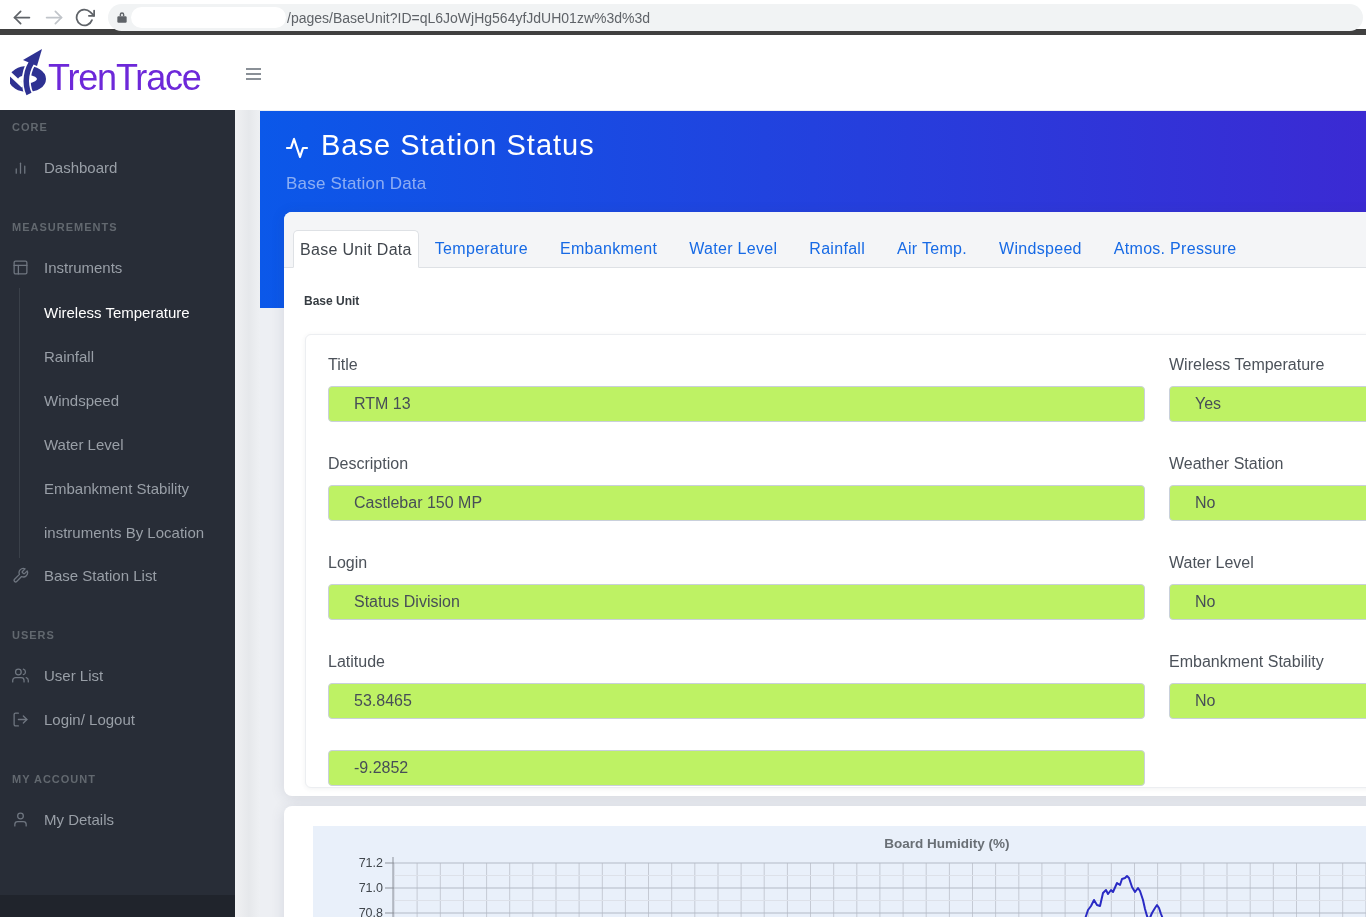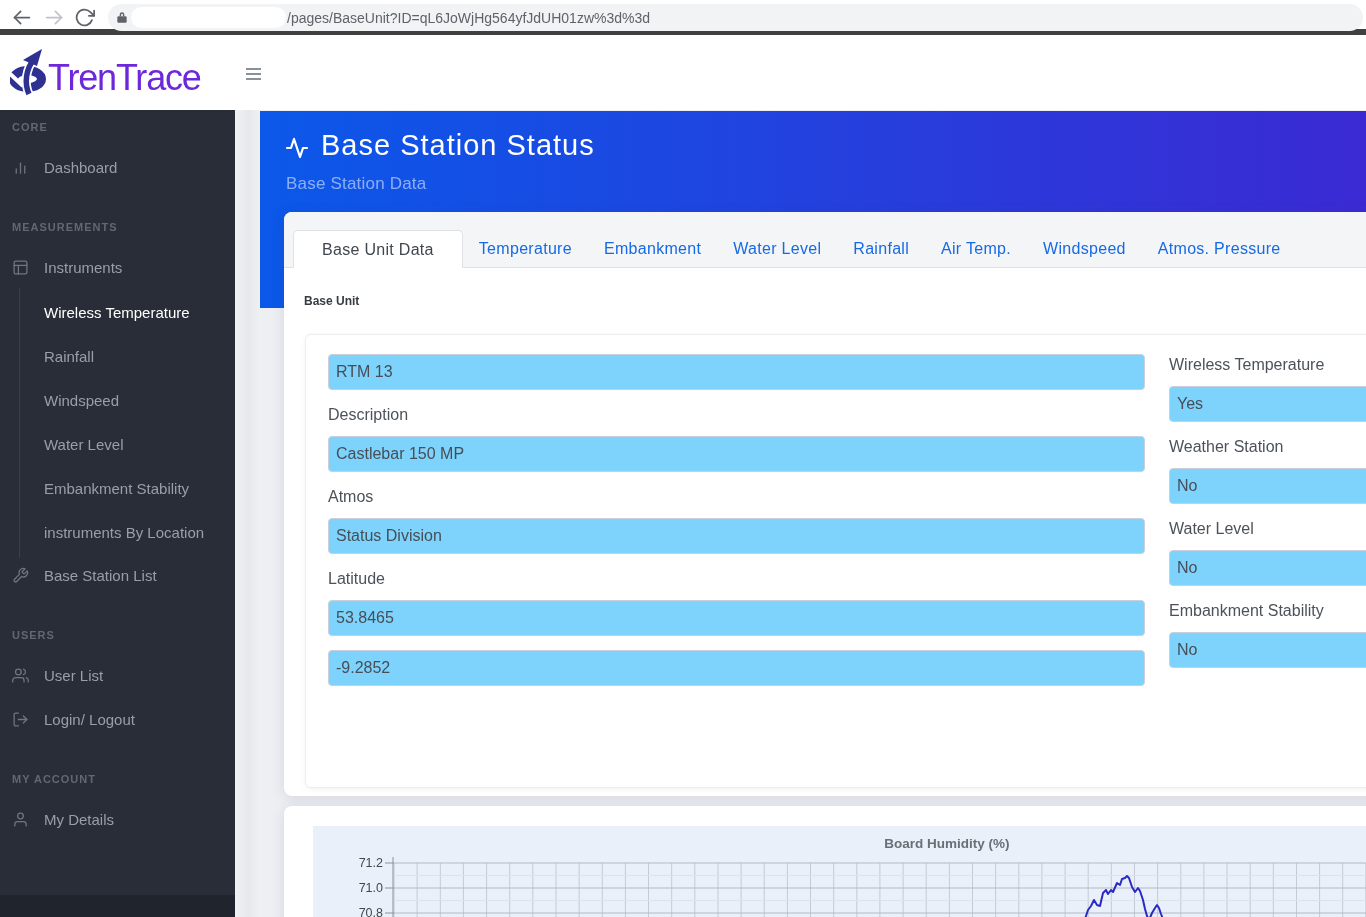--- a/index.html
+++ b/index.html
@@ -23,27 +23,27 @@
 #subline { position:absolute; left:19px; top:178px; width:1px; height:270px; background:#3a4049; }
 #main { position:absolute; left:235px; top:110px; width:1131px; height:807px; background:#edeff3; overflow:visible; z-index:10; }
 #gutter { position:absolute; left:0; top:0; width:25px; height:807px; background:linear-gradient(to right,#f0f1f3 0%,#e6e8eb 55%,#eef0f3 100%); }
 #bluehead { position:absolute; left:25px; top:1px; width:1106px; height:197px; background:linear-gradient(to right,#0b58e9,#3b2ad3); }
 #bh-title { position:absolute; left:61px; top:18px; font-size:29px; color:#ffffff; letter-spacing:1.0px; }
 #bh-sub { position:absolute; left:26px; top:63px; font-size:17px; letter-spacing:0.2px; color:rgba(255,255,255,0.52); }
 #bh-icon { position:absolute; left:23px; top:25px; width:28px; height:24px; fill:none; stroke:#fff; stroke-width:2.2; stroke-linecap:round; stroke-linejoin:round; }
 #card { position:absolute; left:49px; top:102px; width:1726px; height:584px; background:#fff; border-radius:8px; box-shadow:0 2px 14px rgba(55,65,90,0.13); }
 #tabbar { position:absolute; left:0; top:0; width:100%; height:56px; background:#f4f5f7; border-bottom:1px solid #dee1e5; border-radius:8px 8px 0 0; display:flex; align-items:flex-end; padding-left:9px; }
 .tab { height:38px; line-height:38px; padding:0 16px; font-size:16px; color:#176ae5; letter-spacing:0.3px; margin-bottom:-1px; }
-.tab.active { padding:0 28px; background:#fff; border:1px solid #dee1e5; border-bottom:1px solid #fff; border-radius:5px 5px 0 0; color:#40464d; }
+.tab.active { padding:0 6px; background:#fff; border:1px solid #dee1e5; border-bottom:1px solid #fff; border-radius:5px 5px 0 0; color:#40464d; }
 #bu-head { position:absolute; left:20px; top:82px; font-size:12px; font-weight:bold; color:#363c42; }
 #formpanel { position:absolute; left:21px; top:122px; width:1704px; height:454px; background:#fff; border:1px solid #eceef1; border-radius:6px; box-shadow:0 1px 5px rgba(60,70,90,0.07); padding:19px 22px; }
 #formcols { display:flex; gap:24px; }
 .fcol { width:818px; }
 .flabel { font-size:16px; line-height:22px; color:#4c525a; margin-bottom:10px; }
-.finput { height:36px; line-height:34px; background:#7dd3fc; border:1px solid #c9d0db; border-radius:4px; padding-left:7px; font-size:16px; color:#474e57; margin-bottom:14px; }
+.finput { height:36px; line-height:34px; background:#bef264; border:1px solid #c9d0db; border-radius:4px; padding-left:25px; font-size:16px; color:#474e57; margin-bottom:31px; }
 #chartcard { position:absolute; left:49px; top:696px; width:1726px; height:320px; background:#fff; border-radius:8px; box-shadow:0 2px 14px rgba(55,65,90,0.13); }
 #chartpanel { position:absolute; left:29px; top:20px; width:1268px; height:300px; background:#e9f0fa; }
 #charttitle { position:absolute; left:0; top:10px; width:1268px; text-align:center; font-size:13.5px; font-weight:bold; color:#696f75; }
 #chartsvg { position:absolute; left:0; top:0; width:1268px; height:300px; }
 </style></head>
 <body>
 <div id="chrome">
   <svg class="cic" style="left:11px" viewBox="0 0 24 24" fill="none" stroke="#5f6368" stroke-width="2" stroke-linecap="round" stroke-linejoin="round">
       <line x1="21" y1="12" x2="4" y2="12"></line>
       <polyline points="11 19 4 12 11 5"></polyline>
@@ -160,28 +160,29 @@
 <div class="tab">Rainfall</div>
 <div class="tab">Air Temp.</div>
 <div class="tab">Windspeed</div>
 <div class="tab">Atmos. Pressure</div>
     </div>
     <div id="bu-head">Base Unit</div>
     <div id="formpanel">
       <div id="formcols">
         <div class="fcol">
 <div class="fgroup">
+              <div class="flabel">Title</div>
               <div class="finput">RTM 13</div>
             </div>
 <div class="fgroup">
               <div class="flabel">Description</div>
               <div class="finput">Castlebar 150 MP</div>
             </div>
 <div class="fgroup">
-              <div class="flabel">Atmos</div>
+              <div class="flabel">Login</div>
               <div class="finput">Status Division</div>
             </div>
 <div class="fgroup">
               <div class="flabel">Latitude</div>
               <div class="finput">53.8465</div>
             </div>
 <div class="fgroup">
               <div class="finput">-9.2852</div>
             </div>
         </div>

